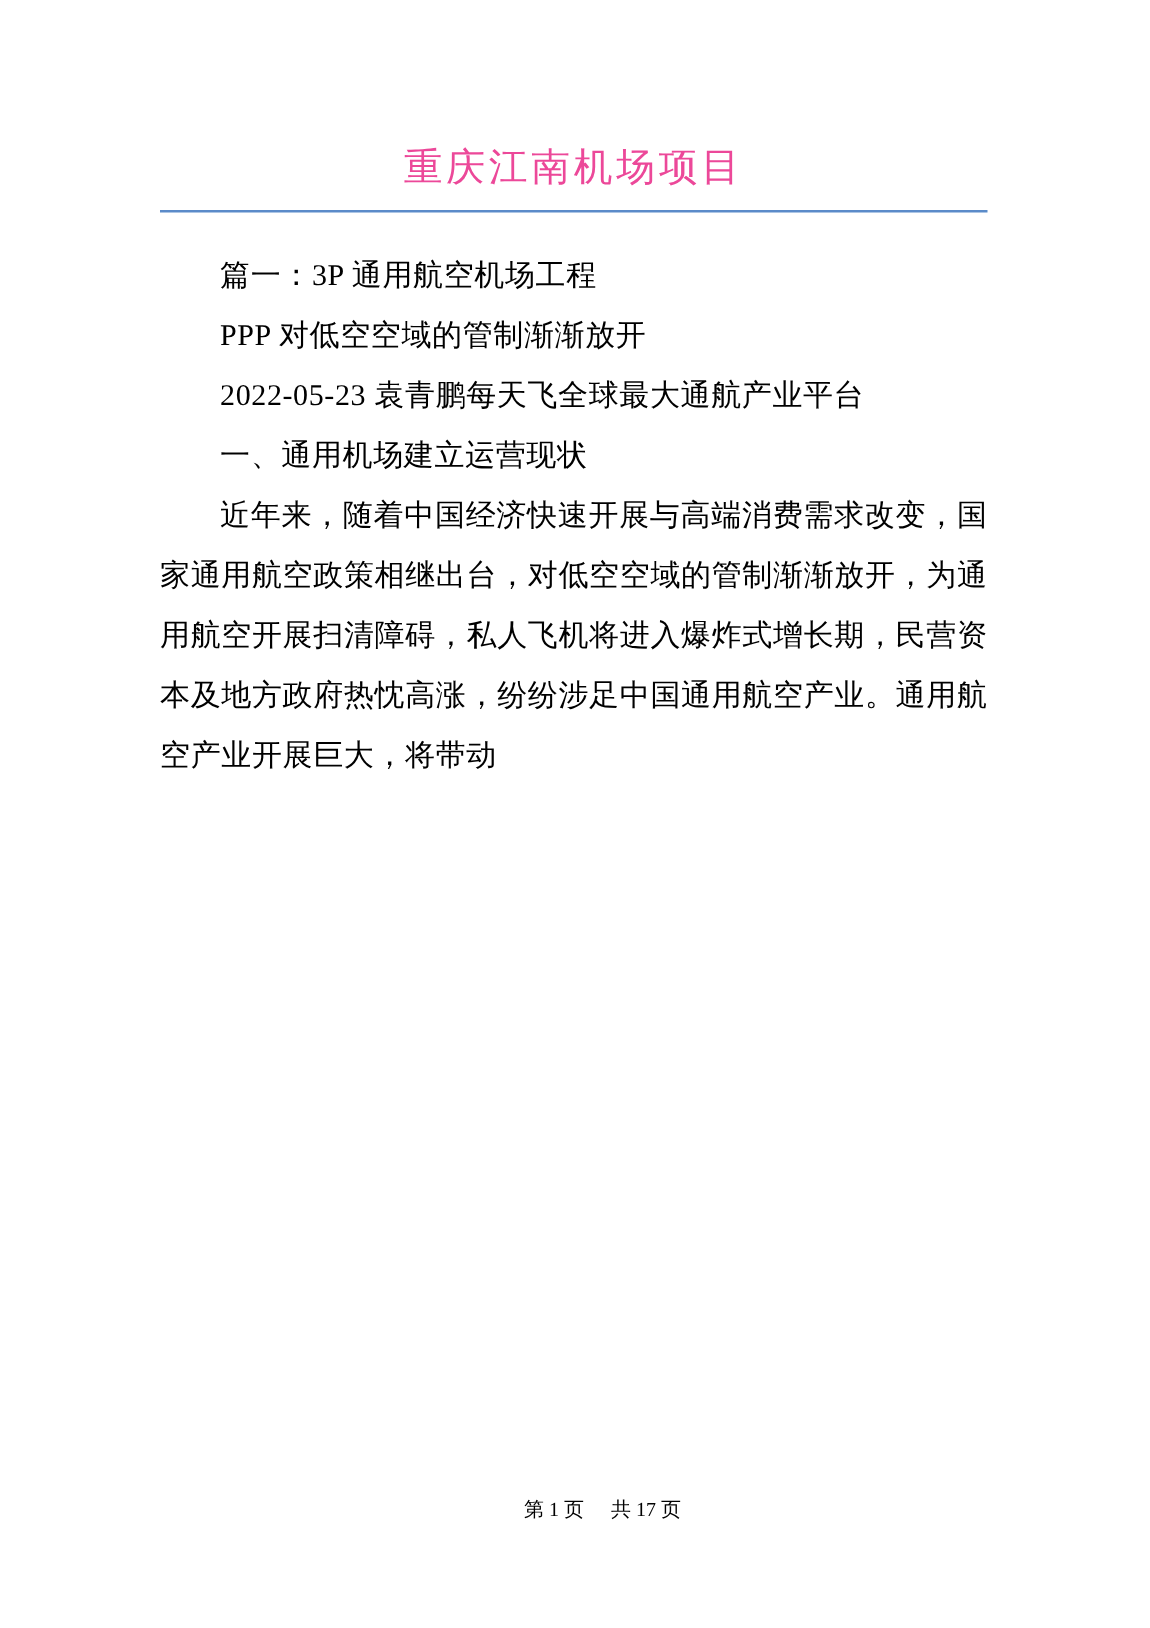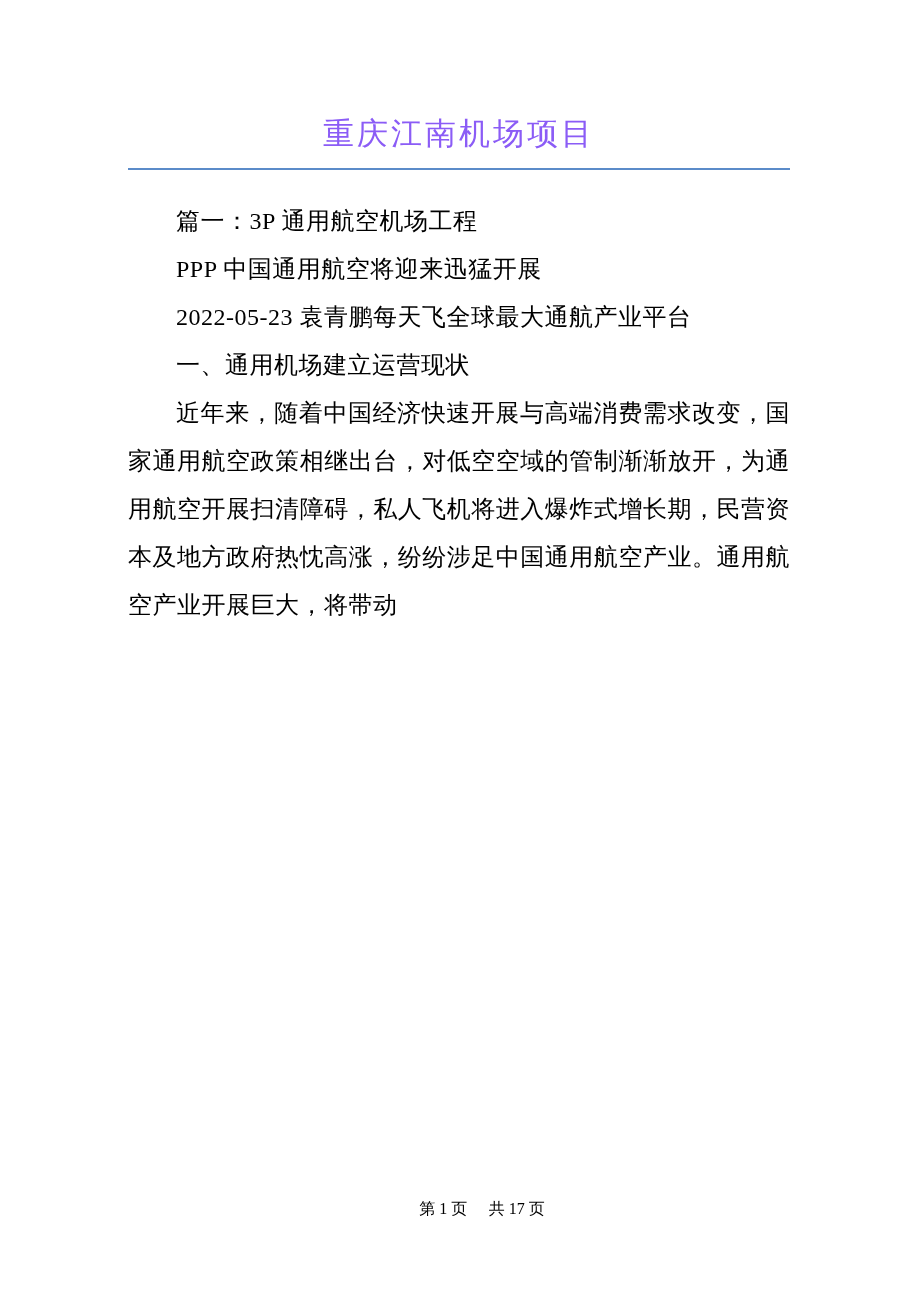--- a/index.html
+++ b/index.html
@@ -21,21 +21,21 @@
     width: 662px;
   }
   .doc-title {
     margin: 112px 0 0 0;
     padding: 0 0 12px 0;
     font-size: 31px;
     font-weight: normal;
     line-height: 44px;
     letter-spacing: 3px;
     text-align: center;
-    color: #8b5cf6;
+    color: #ec4899;
   }
   .title-rule {
     height: 0;
     border-bottom: 2px solid #5b8bc9;
     margin-bottom: 0;
   }
   .body-text {
     margin-top: 27px;
   }
   .para {
@@ -67,21 +67,21 @@
 
 <div class="page">
   <div class="content">
 
     <h1 class="doc-title">重庆江南机场项目</h1>
 
     <div class="title-rule"></div>
 
     <div class="body-text">
       <p class="para">篇一：3P 通用航空机场工程</p>
-      <p class="para">PPP 中国通用航空将迎来迅猛开展</p>
+      <p class="para">PPP 对低空空域的管制渐渐放开</p>
       <p class="para">2022-05-23 袁青鹏每天飞全球最大通航产业平台</p>
       <p class="para">一、通用机场建立运营现状</p>
       <p class="para">近年来，随着中国经济快速开展与高端消费需求改变，国家通用航空政策相继出台，对低空空域的管制渐渐放开，为通用航空开展扫清障碍，私人飞机将进入爆炸式增长期，民营资本及地方政府热忱高涨，纷纷涉足中国通用航空产业。通用航空产业开展巨大，将带动</p>
     </div>
   </div>
 
   <div class="page-footer">
     <span class="current">第 1 页</span>
     <span class="total">共 17 页</span>
   </div>

